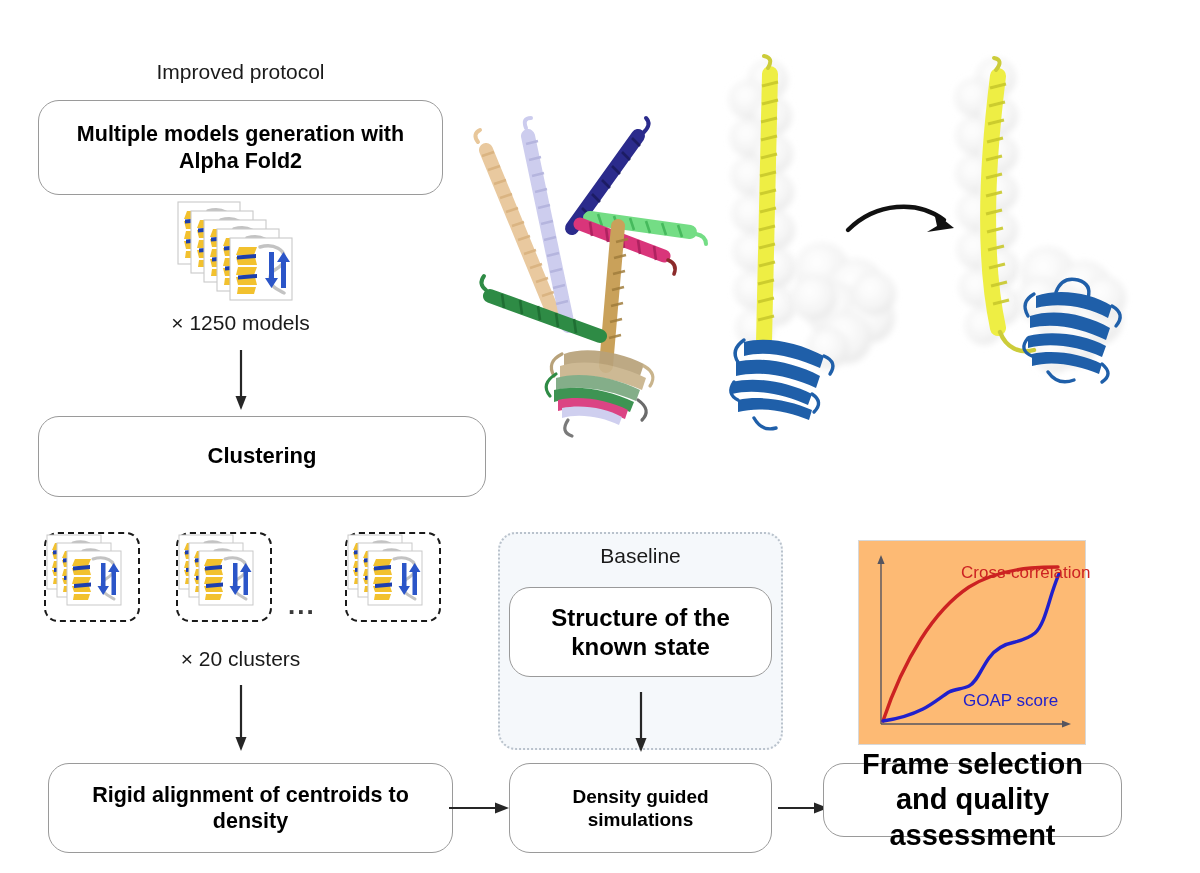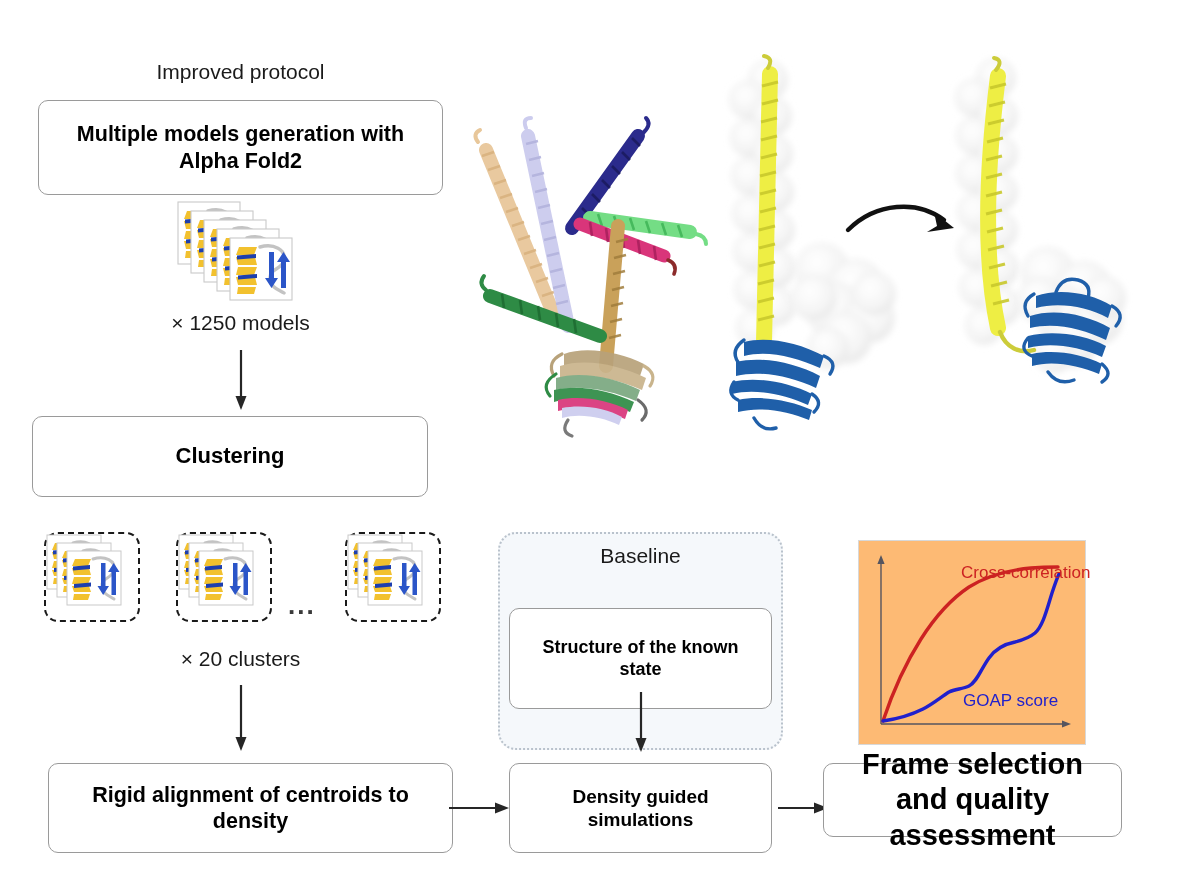--- a/index.html
+++ b/index.html
@@ -10,21 +10,21 @@
     overflow: hidden;
   }
   #canvas { position: relative; width: 1200px; height: 873px; margin-top: 20px; }
 
   .abs { position: absolute; }
 
   
   .flowbox {
     position: absolute;
     border: 1.6px solid #9a9a9a;
-    border-radius: 10px;
+    border-radius: 21px;
     background: #ffffff;
     display: flex; align-items: center; justify-content: center;
     text-align: center;
     font-weight: bold;
     color: #000000;
     line-height: 1.22;
     padding: 6px 10px;
   }
 
   .plainlabel {
@@ -115,21 +115,21 @@
 
   <div class="plainlabel" style="left:38px; top:291px; width:405px;">× 1250 models</div>
 
   <div class="abs" style="left:225px; top:330px;">
     <svg width="32" height="62" viewBox="0 0 32 62">
       <line x1="16" y1="0" x2="16" y2="48" stroke="#262626" stroke-width="2.2"></line>
       <path d="M16 60 L10.5 46 L21.5 46 Z" fill="#262626"></path>
     </svg>
   </div>
 
-  <div class="flowbox" style="left:32px; top:396px; width:396px; height:81px; font-size:22px;">Clustering</div>
+  <div class="flowbox" style="left:38px; top:396px; width:448px; height:81px; font-size:22px;">Clustering</div>
 
   <div class="cluster-wrap" style="left:44px; top:512px; width:96px; height:90px;">
     <svg width="92" height="86" viewBox="0 0 92 86" style="margin:1px 0 0 1px;">
       <defs>
         <g id="cardart2">
           <rect x="0" y="0" width="54" height="54" fill="#ffffff" stroke="#c9c9c9" stroke-width="1"></rect>
           <path d="M26 8 C 38 4, 49 10, 47 19 C 45 28, 35 26, 35 35 C 35 43, 43 45, 47 48" fill="none" stroke="#c3c3c3" stroke-width="3" stroke-linecap="round"></path>
           <path d="M8 8 L24 8 L21 15 L5 15 Z" fill="#f2c12e"></path>
           <path d="M5 17 L22 17 L24 24 L7 24 Z" fill="#f2c12e"></path>
           <path d="M7 26 L24 26 L21 33 L5 33 Z" fill="#f2c12e"></path>
@@ -173,21 +173,21 @@
     <svg width="32" height="68" viewBox="0 0 32 68">
       <line x1="16" y1="0" x2="16" y2="54" stroke="#262626" stroke-width="2.2"></line>
       <path d="M16 66 L10.5 52 L21.5 52 Z" fill="#262626"></path>
     </svg>
   </div>
 
   <div class="baseline-wrap" style="left:498px; top:512px; width:285px; height:218px;"></div>
 
   <div class="plainlabel" style="left:498px; top:524px; width:285px;">Baseline</div>
 
-  <div class="flowbox" style="left:509px; top:588px; width:263px; height:101px; font-size:18px;">Structure of the known state</div>
+  <div class="flowbox" style="left:509px; top:567px; width:263px; height:90px; font-size:24px;">Structure of the known state</div>
 
   <div class="abs" style="left:625px; top:672px;">
     <svg width="32" height="62" viewBox="0 0 32 62">
       <line x1="16" y1="0" x2="16" y2="48" stroke="#262626" stroke-width="2.2"></line>
       <path d="M16 60 L10.5 46 L21.5 46 Z" fill="#262626"></path>
     </svg>
   </div>
 
   <div class="flowbox" style="left:48px; top:743px; width:405px; height:90px; font-size:21.5px;">Rigid alignment of centroids to density</div>
 

